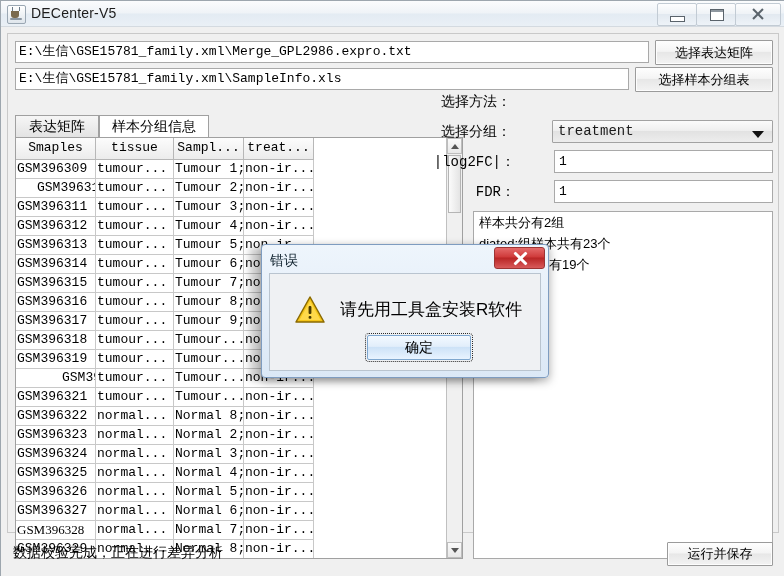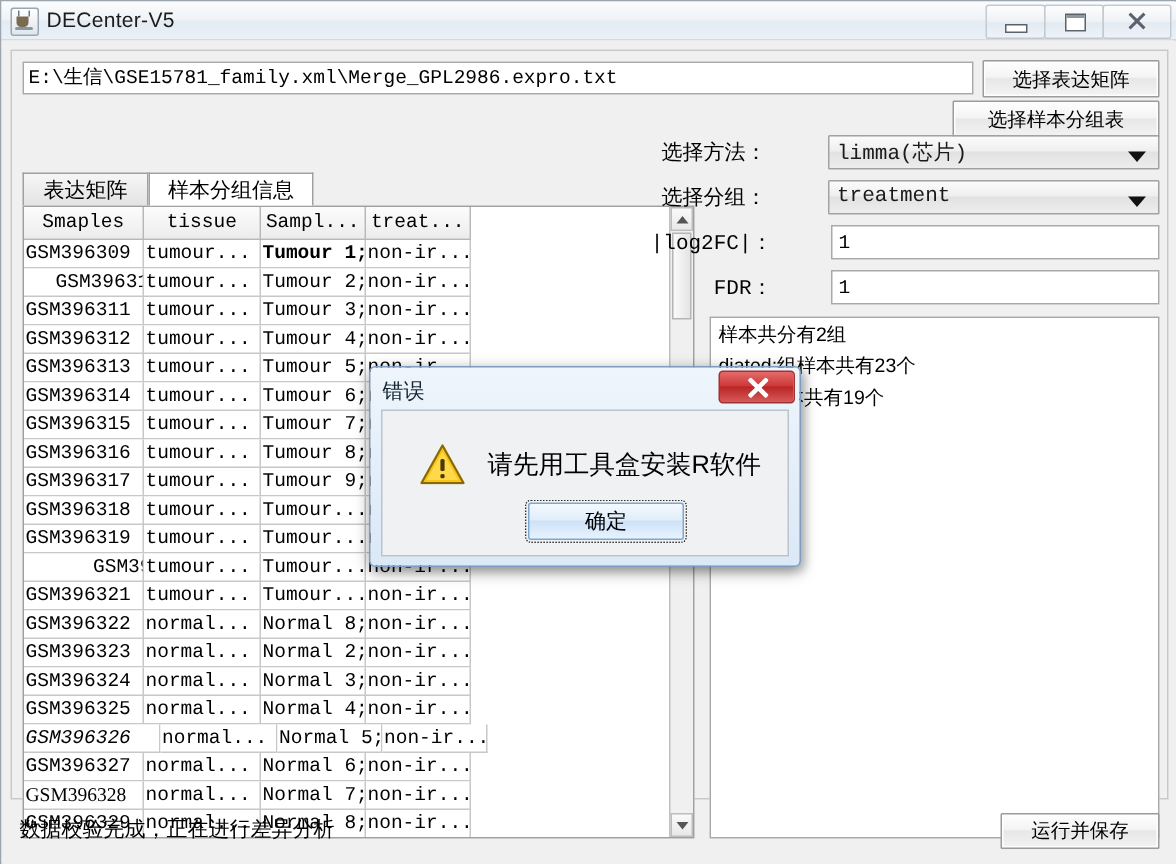--- a/index.html
+++ b/index.html
@@ -190,21 +190,21 @@
   .statustext{
     position:absolute;left:6px;top:7px;font-size:14px;color:#000;white-space:nowrap;
   }
 
   
   .dlgshadow{
     position:absolute;left:248px;top:220px;width:288px;height:134px;
     background:rgba(0,0,0,0.17);filter:blur(3px);border-radius:4px;
   }
   .dialog{
-    position:absolute;left:245px;top:217px;width:288px;height:134px;
+    position:absolute;left:260px;top:217px;width:288px;height:134px;
     background:linear-gradient(to bottom,#eef5fc,#dbe8f6);
     border:1px solid #7e9cc0;border-radius:4px;box-sizing:border-box;
     box-shadow:0 3px 10px rgba(0,0,0,.35);
   }
   .dlg-title{
     position:absolute;left:8px;top:7px;font-size:14px;color:#11232f;white-space:nowrap;
   }
   .dlg-close{
     position:absolute;right:3px;top:2px;width:51px;height:22px;
     background:linear-gradient(to bottom,#e46a6a 0%,#cf3a3a 45%,#b92525 50%,#d85a5a 100%);
@@ -259,40 +259,41 @@
     </div>
   </div>
 
   <div class="content">
 
     <div class="innerpanel"></div>
 
     <div class="pathfield" style="left:14px;top:14px;width:634px;">E:\生信\GSE15781_family.xml\Merge_GPL2986.expro.txt</div>
     <div class="btn inner" style="position:absolute;left:654px;top:13px;width:118px;height:25px;line-height:23px;">选择表达矩阵</div>
 
+    <div class="pathfield" style="left:14px;top:41px;width:614px;">E:\生信\GSE15781_family.xml\SampleInfo.xls</div>
     <div class="btn inner" style="position:absolute;left:634px;top:40px;width:138px;height:25px;line-height:23px;">选择样本分组表</div>
 
     <div class="tabstrip">
       <div class="tab inactive" style="left:0;width:84px;">表达矩阵</div>
       <div class="tab active" style="left:84px;width:110px;">样本分组信息</div>
     </div>
 
     <div class="tablewrap">
       <div class="tblank"></div>
       <div class="thead">
           <div class="th" style="width: 80px;">Smaples</div>
           <div class="th" style="width: 78px;">tissue</div>
           <div class="th" style="width: 70px;">Sampl...</div>
           <div class="th" style="width: 70px;">treat...</div>
         </div>
       <div class="tbody">
           <div class="trow">
             <div class="td" style="width: 80px;">GSM396309</div>
             <div class="td" style="width: 78px;">tumour...</div>
-            <div class="td" style="width: 70px; font-weight: bold;">Tumour 1;</div>
+            <div class="td" style="width: 70px;">Tumour 1;</div>
             <div class="td" style="width: 70px;">non-ir...</div>
           </div>
           <div class="trow">
             <div class="td" style="width: 80px; padding-left: 21px;">GSM396310</div>
             <div class="td" style="width: 78px;">tumour...</div>
             <div class="td" style="width: 70px;">Tumour 2;</div>
             <div class="td" style="width: 70px;">non-ir...</div>
           </div>
           <div class="trow">
             <div class="td" style="width: 80px;">GSM396311</div>
@@ -378,21 +379,21 @@
             <div class="td" style="width: 70px;">Normal 3;</div>
             <div class="td" style="width: 70px;">non-ir...</div>
           </div>
           <div class="trow">
             <div class="td" style="width: 80px;">GSM396325</div>
             <div class="td" style="width: 78px;">normal...</div>
             <div class="td" style="width: 70px;">Normal 4;</div>
             <div class="td" style="width: 70px;">non-ir...</div>
           </div>
           <div class="trow">
-            <div class="td" style="width: 91px; font-style: italic;">GSM396326</div>
+            <div class="td" style="width: 80px;">GSM396326</div>
             <div class="td" style="width: 78px;">normal...</div>
             <div class="td" style="width: 70px;">Normal 5;</div>
             <div class="td" style="width: 70px;">non-ir...</div>
           </div>
           <div class="trow">
             <div class="td" style="width: 80px;">GSM396327</div>
             <div class="td" style="width: 78px;">normal...</div>
             <div class="td" style="width: 70px;">Normal 6;</div>
             <div class="td" style="width: 70px;">non-ir...</div>
           </div>
@@ -414,24 +415,20 @@
             <i></i>
           </div>
         <div class="thumb" style="top:17px;height:58px;"></div>
         <div class="arrow down">
             <i></i>
           </div>
       </div>
     </div>
 
     <div class="lbl" style="left:404px;top:66px;width:106px;">选择方法：</div>
-    <div class="combo" style="left:551px;top:63px;width:221px;">
-      <span class="cval">limma(芯片)</span>
-      <span class="carr"></span>
-    </div>
 
     <div class="lbl" style="left:404px;top:96px;width:106px;">选择分组：</div>
     <div class="combo" style="left:551px;top:93px;width:221px;">
       <span class="cval">treatment</span>
       <span class="carr"></span>
     </div>
 
     <div class="lblmono" style="left:404px;top:126px;width:110px;">|log2FC|：</div>
     <div class="textin" style="left:553px;top:123px;width:219px;">1</div>
 

